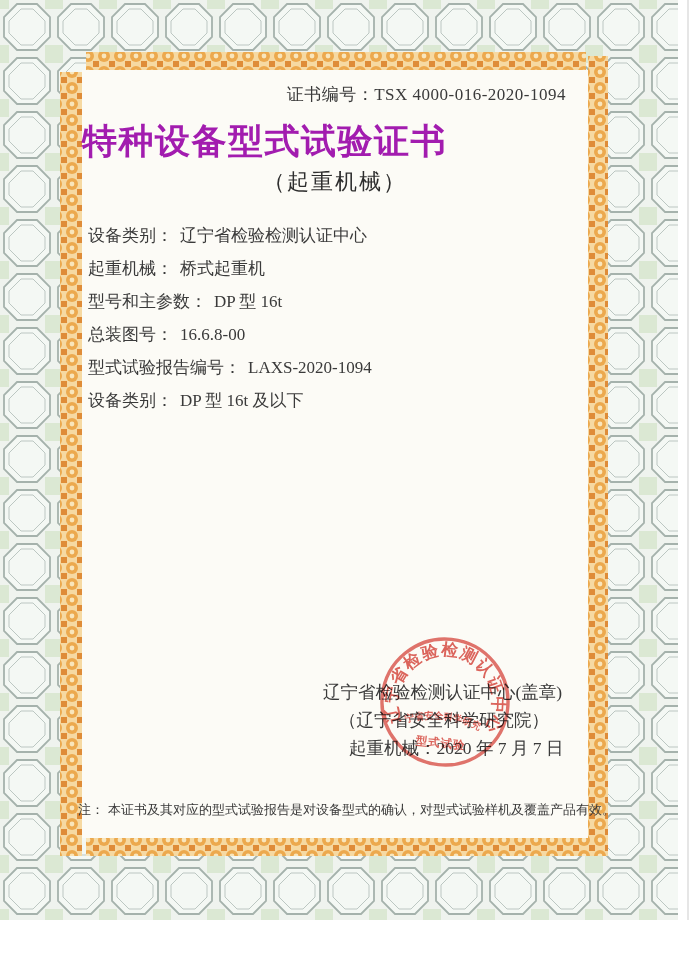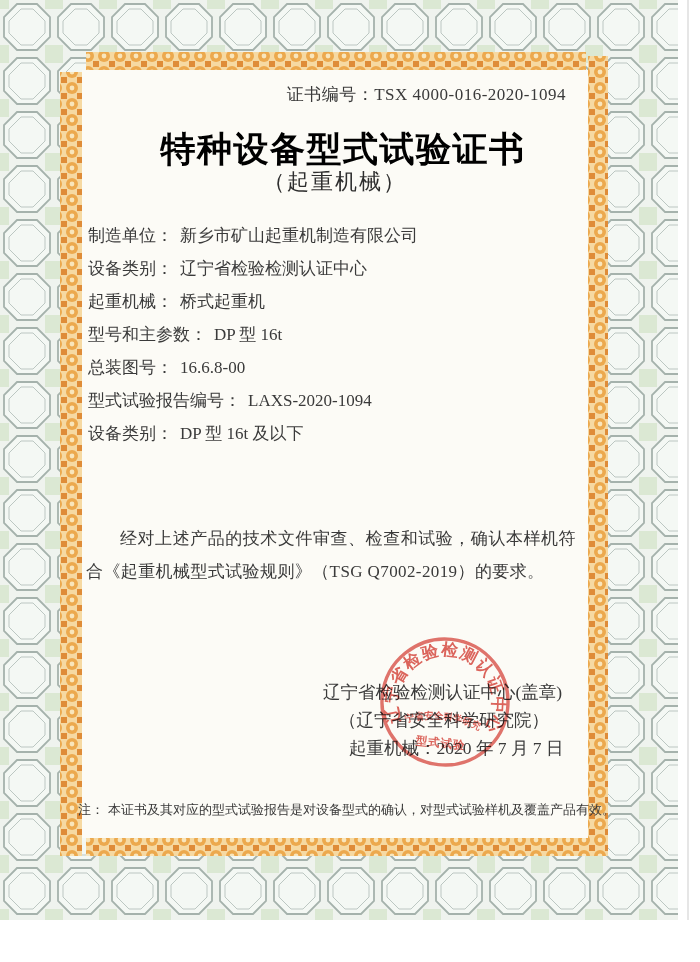--- a/index.html
+++ b/index.html
@@ -11,23 +11,23 @@
     background:#ffffff;
     font-family:"Liberation Serif","DejaVu Serif",serif;
     color:#3c3c3c;
   }
   .bg{position:absolute;left:0;top:0;}
   .certno{
     position:absolute;left:0;top:83px;width:566px;
     text-align:right;font-size:17px;letter-spacing:.5px;color:#3a3a3a;
   }
   .title{
-    position:absolute;left:82px;top:118px;width:506px;margin:8px;
-    text-align:center;font-size:35px;font-weight:700;letter-spacing:1.5px;
-    color:#000000;font-family:"Liberation Sans","DejaVu Sans",sans-serif;
+    position:absolute;left:82px;top:118px;width:506px;margin:0;
+    font-size:35px;font-weight:700;letter-spacing:1.5px;
+    color:#a21caf;font-family:"Liberation Sans","DejaVu Sans",sans-serif;
   }
   .subtitle{
     position:absolute;left:82px;top:167px;width:506px;
     text-align:center;font-size:22px;font-weight:400;letter-spacing:2px;
     color:#2e2e2e;font-family:"Liberation Sans","DejaVu Sans",sans-serif;
   }
   .fields{position:absolute;left:88px;top:219px;width:490px;}
   .row{height:33px;line-height:33px;font-size:17px;color:#3a3a3a;white-space:nowrap;}
   .row .lab{margin-right:7px;}
   .statement{
@@ -96,43 +96,39 @@
 
   <div class="certno">
     <span>证书编号：</span><span>TSX 4000-016-2020-1094</span>
   </div>
 
   <h1 class="title">特种设备型式试验证书</h1>
   <div class="subtitle">（起重机械）</div>
 
   <div class="fields">
     <div class="row">
-      <span class="lab">制造单位：</span><span class="val">新乡市矿山起重机制造有限公司</span>
-    </div>
-    <div class="row">
       <span class="lab">设备类别：</span><span class="val">辽宁省检验检测认证中心</span>
     </div>
     <div class="row">
       <span class="lab">起重机械：</span><span class="val">桥式起重机</span>
     </div>
     <div class="row">
       <span class="lab">型号和主参数：</span><span class="val">DP 型 16t</span>
     </div>
     <div class="row">
       <span class="lab">总装图号：</span><span class="val">16.6.8-00</span>
     </div>
     <div class="row">
       <span class="lab">型式试验报告编号：</span><span class="val">LAXS-2020-1094</span>
     </div>
     <div class="row">
       <span class="lab">设备类别：</span><span class="val">DP 型 16t 及以下</span>
     </div>
   </div>
 
-  <p class="statement">经对上述产品的技术文件审查、检查和试验，确认本样机符合《起重机械型式试验规则》（TSG Q7002-2019）的要求。</p>
 
   <div class="issuer">
     <div class="issuer-name">辽宁省检验检测认证中心(盖章)</div>
     <div class="issuer-subname">（辽宁省安全科学研究院）</div>
     <div class="issue-date">
       <span>起重机械：</span><span>2020 年 7 月 7 日</span>
     </div>
   </div>
 
   <svg class="seal" width="142" height="142" viewBox="0 0 142 142">

